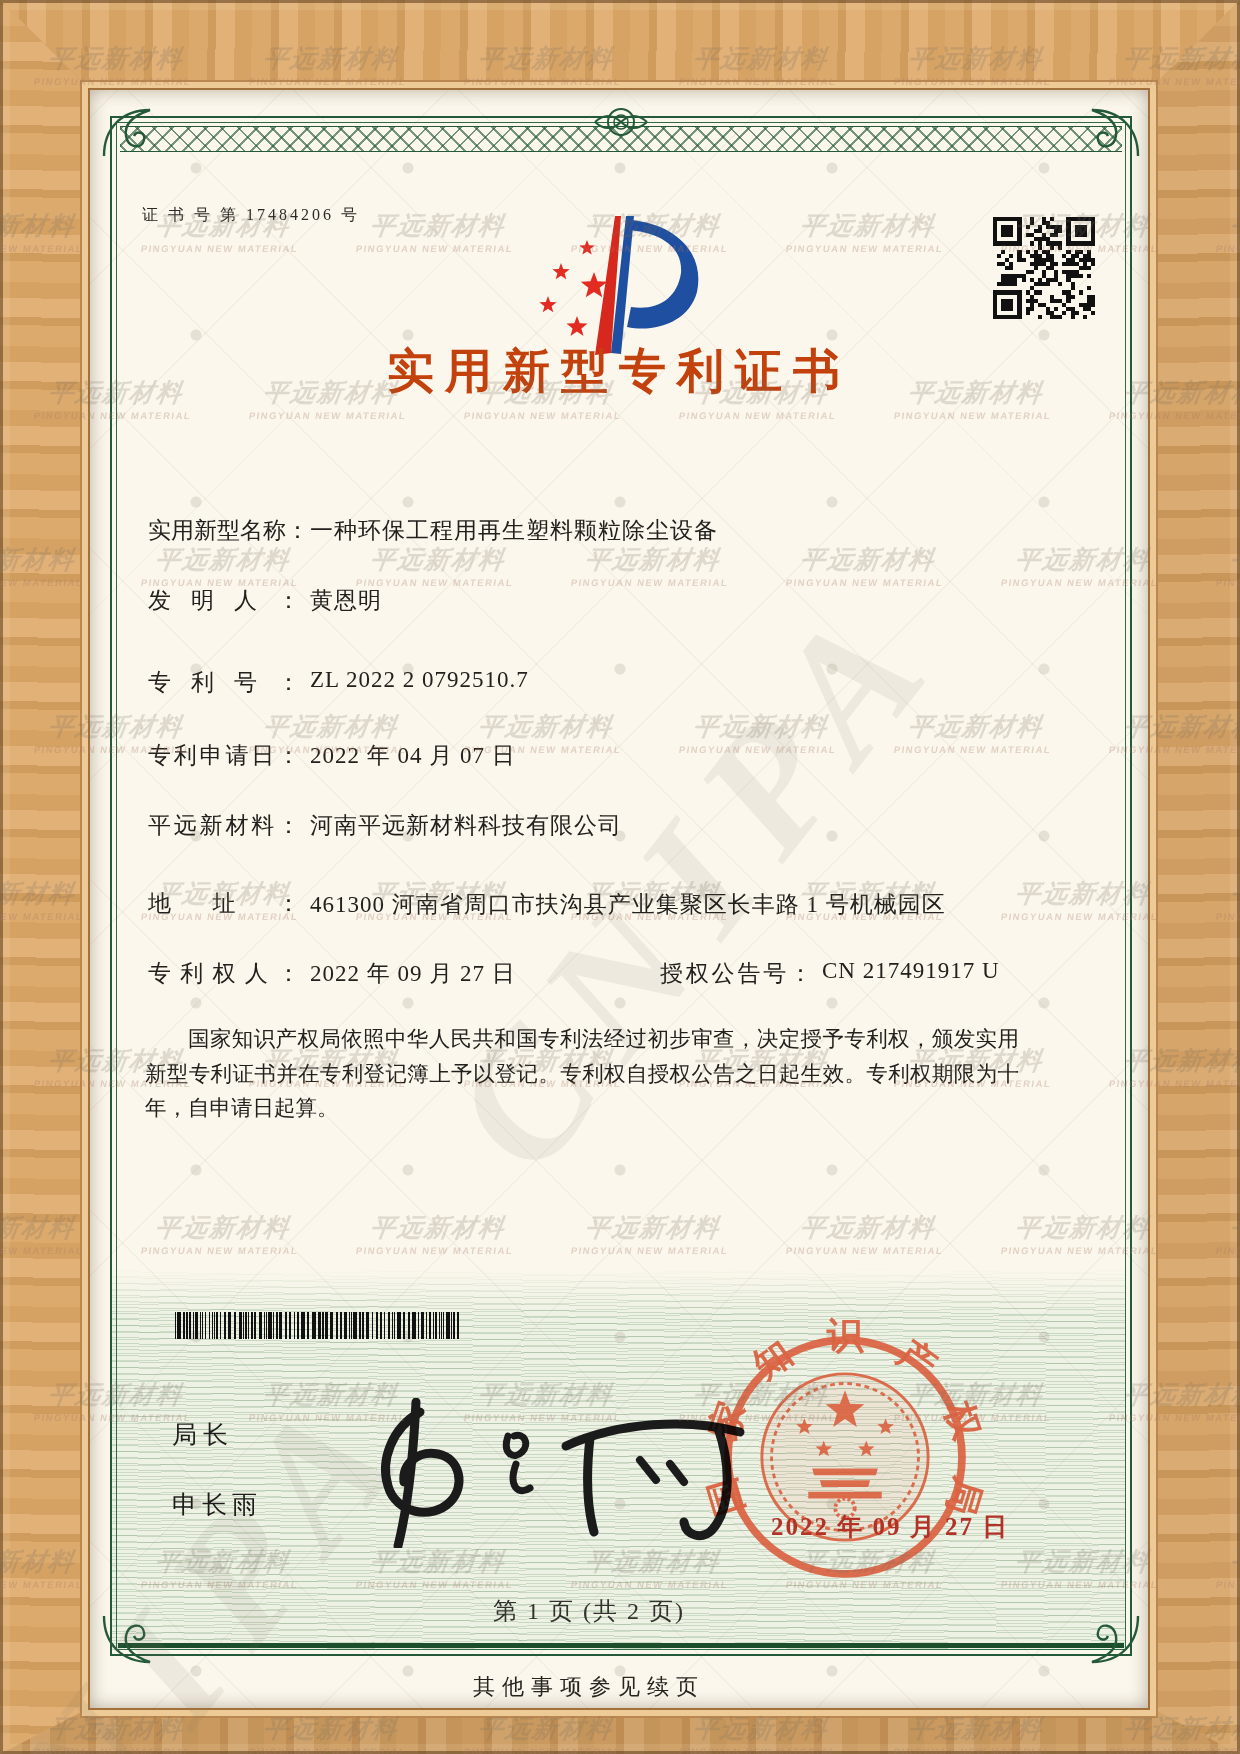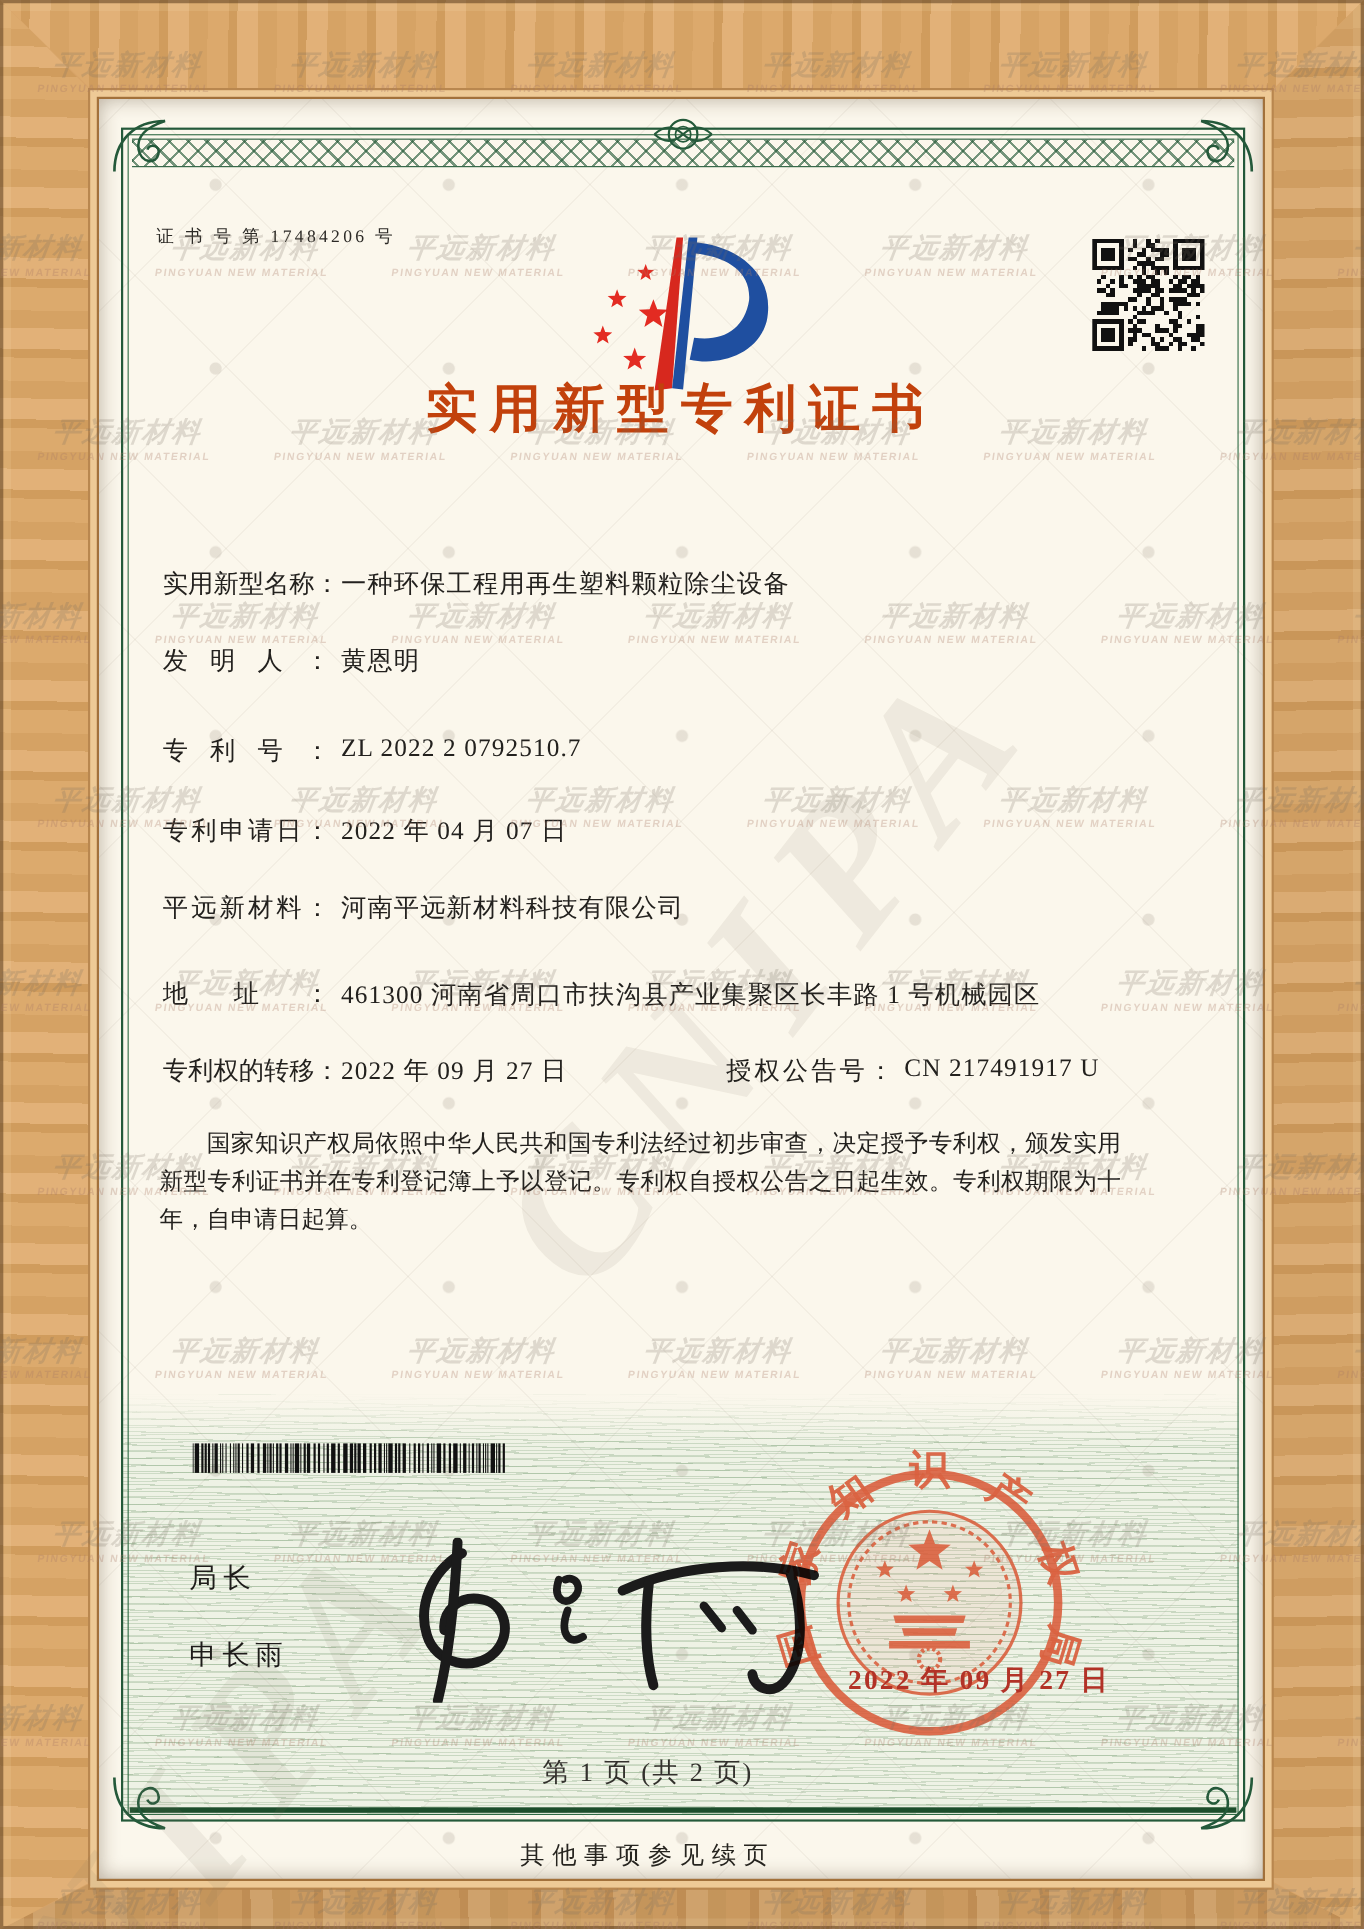--- a/index.html
+++ b/index.html
@@ -399,21 +399,21 @@
       <div class="field f4">
         <span class="flabel">专利申请日：</span><span class="fvalue">2022 年 04 月 07 日</span>
       </div>
       <div class="field f5">
         <span class="flabel">平远新材料：</span><span class="fvalue">河南平远新材料科技有限公司</span>
       </div>
       <div class="field f6">
         <span class="flabel">地址：</span><span class="fvalue">461300  河南省周口市扶沟县产业集聚区长丰路 1 号机械园区</span>
       </div>
       <div class="field f7">
-        <span class="flabel">专利权的转移：</span><span class="fvalue">2022 年 09 月 27 日</span>
+        <span class="flabel">专利权人：</span><span class="fvalue">2022 年 09 月 27 日</span>
         <span class="f7b">
           <span class="flabel">授权公告号：</span><span class="fvalue">CN 217491917 U</span>
         </span>
       </div>
 
       <div class="body-text">
         <p>国家知识产权局依照中华人民共和国专利法经过初步审查，决定授予专利权，颁发实用新型专利证书并在专利登记簿上予以登记。专利权自授权公告之日起生效。专利权期限为十年，自申请日起算。</p>
       </div>
 
       <div class="barcode"><svg id="barcode-svg" width="288" height="27">

